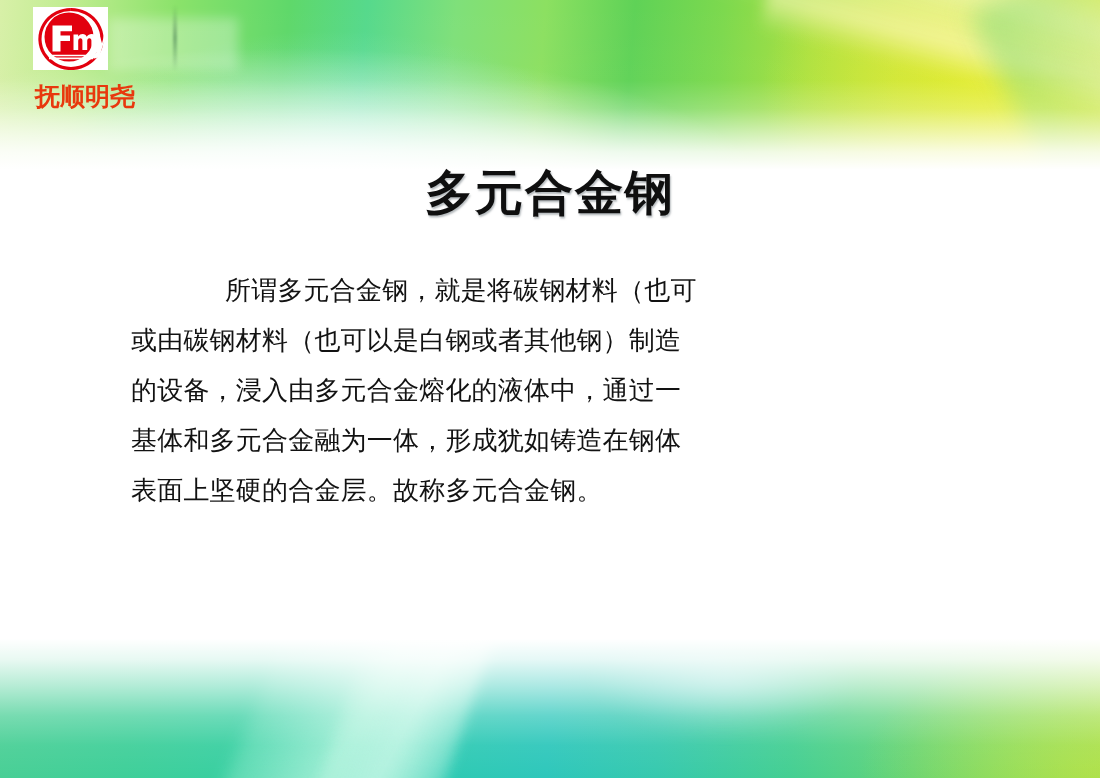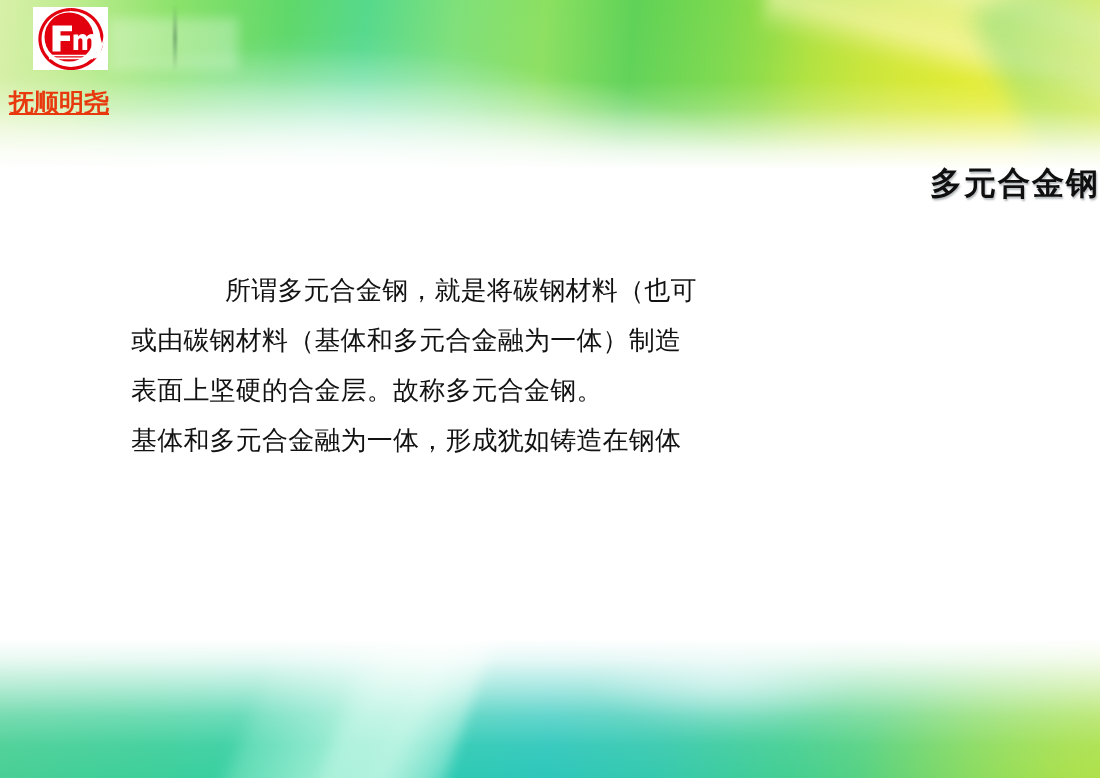--- a/index.html
+++ b/index.html
@@ -217,50 +217,49 @@
     background: #ffffff;
     position: relative;
     overflow: hidden;
   }
   .logo-svg {
     display: block;
     position: absolute;
     left: 3px; top: -1px;
   }
   .logo-caption {
-    margin-top: 20px;
+    margin-top: 14px;
     margin-left: -24px;
     width: 126px;
-    text-align: left;
+    text-align: right;
     font-family: "DejaVu Sans", "Liberation Sans", sans-serif;
     font-weight: 700;
     font-size: 25px;
     line-height: 1;
     color: #e8380d;
     letter-spacing: 0px;
     white-space: nowrap;
-    text-decoration: underline;
   }
 
   
   .content {
     position: absolute;
     left: 0; top: 0;
     width: 1100px;
     height: 778px;
     z-index: 8;
   }
   .slide-title {
     position: absolute;
     left: 0; top: 165px;
     width: 1100px;
-    text-align: right;
+    text-align: center;
     font-family: "DejaVu Sans", "Liberation Sans", sans-serif;
     font-weight: 700;
-    font-size: 32px;
+    font-size: 48px;
     line-height: 1.15;
     color: #0f0f0f;
     letter-spacing: 2px;
     text-shadow: 1px 2px 2px rgba(120,130,135,0.55);
   }
   .body-block {
     position: absolute;
     left: 131px; top: 265px;
     width: 896px;
   }
@@ -332,19 +331,20 @@
       </svg>
     </div>
     <div class="logo-caption">抚顺明尧</div>
   </div>
 
   <div class="content">
     <div class="slide-title">多元合金钢</div>
 
     <div class="body-block">
       <div class="body-line first">所谓多元合金钢，就是将碳钢材料（也可</div>
-      <div class="body-line">或由碳钢材料（基体和多元合金融为一体）制造</div>
+      <div class="body-line">或由碳钢材料（也可以是白钢或者其他钢）制造</div>
+      <div class="body-line">的设备，浸入由多元合金熔化的液体中，通过一</div>
+      <div class="body-line">基体和多元合金融为一体，形成犹如铸造在钢体</div>
       <div class="body-line">表面上坚硬的合金层。故称多元合金钢。</div>
-      <div class="body-line">基体和多元合金融为一体，形成犹如铸造在钢体</div>
     </div>
   </div>
 
 </div>
 
 </body></html>

